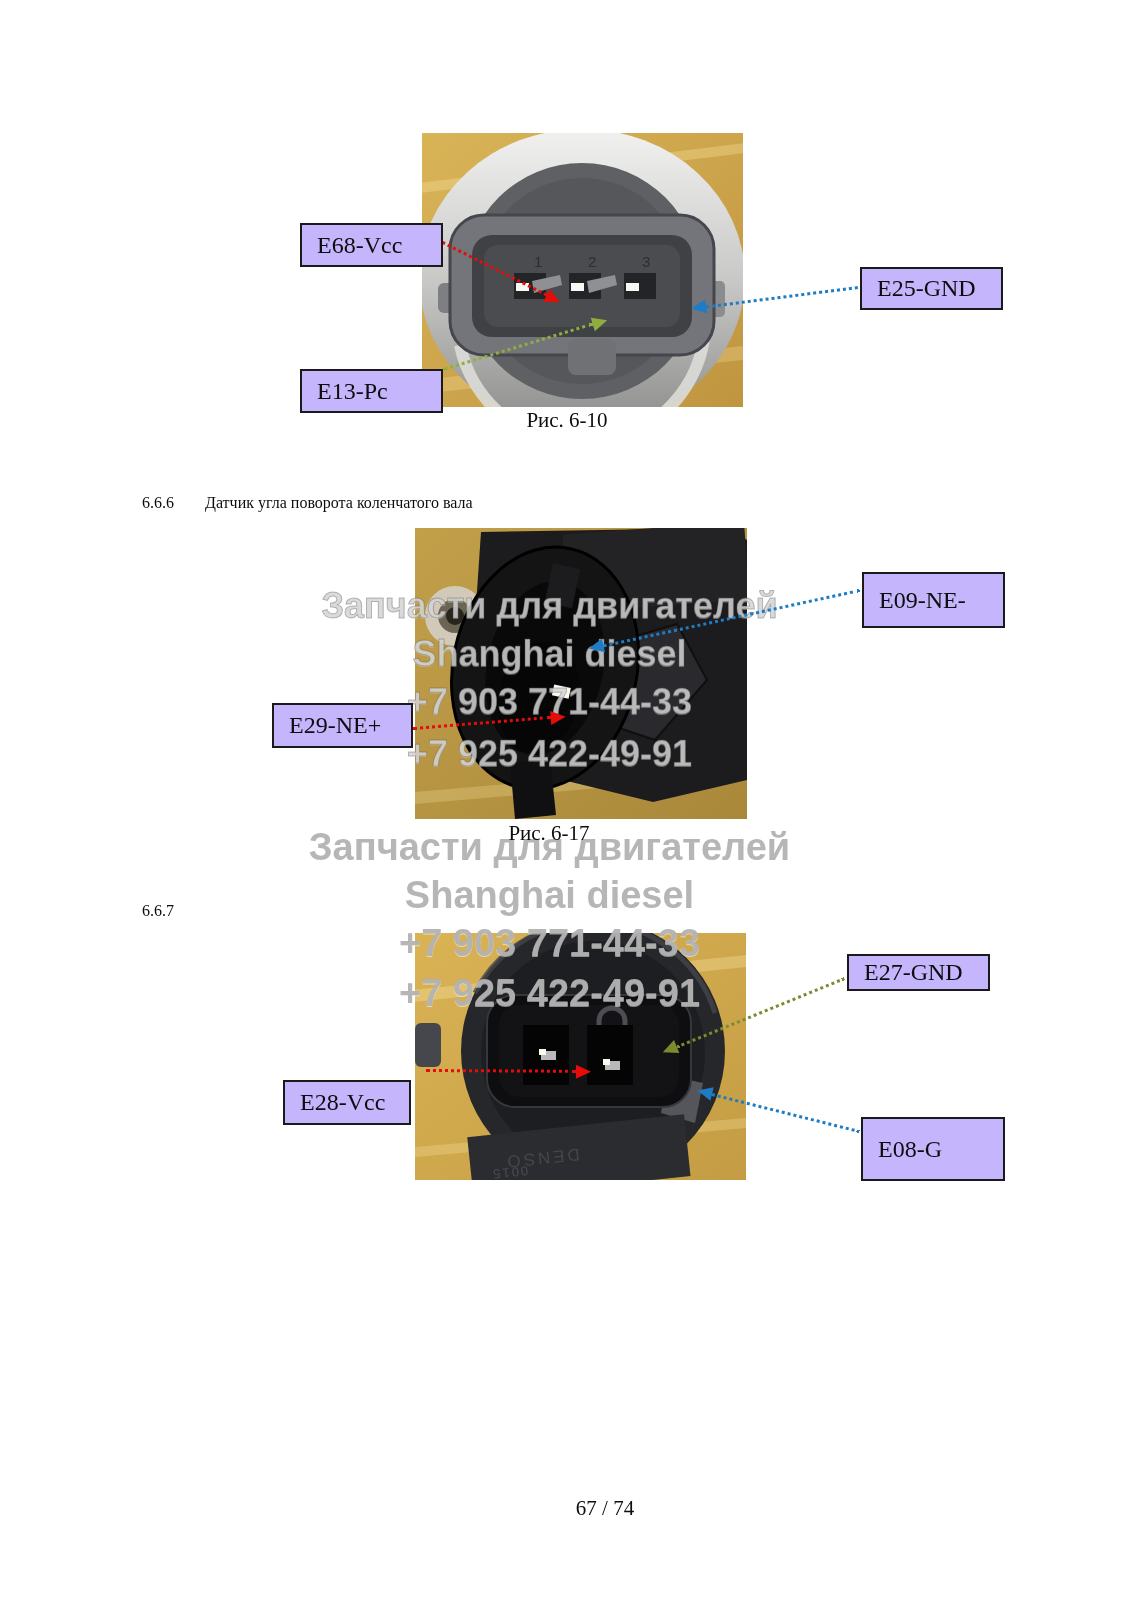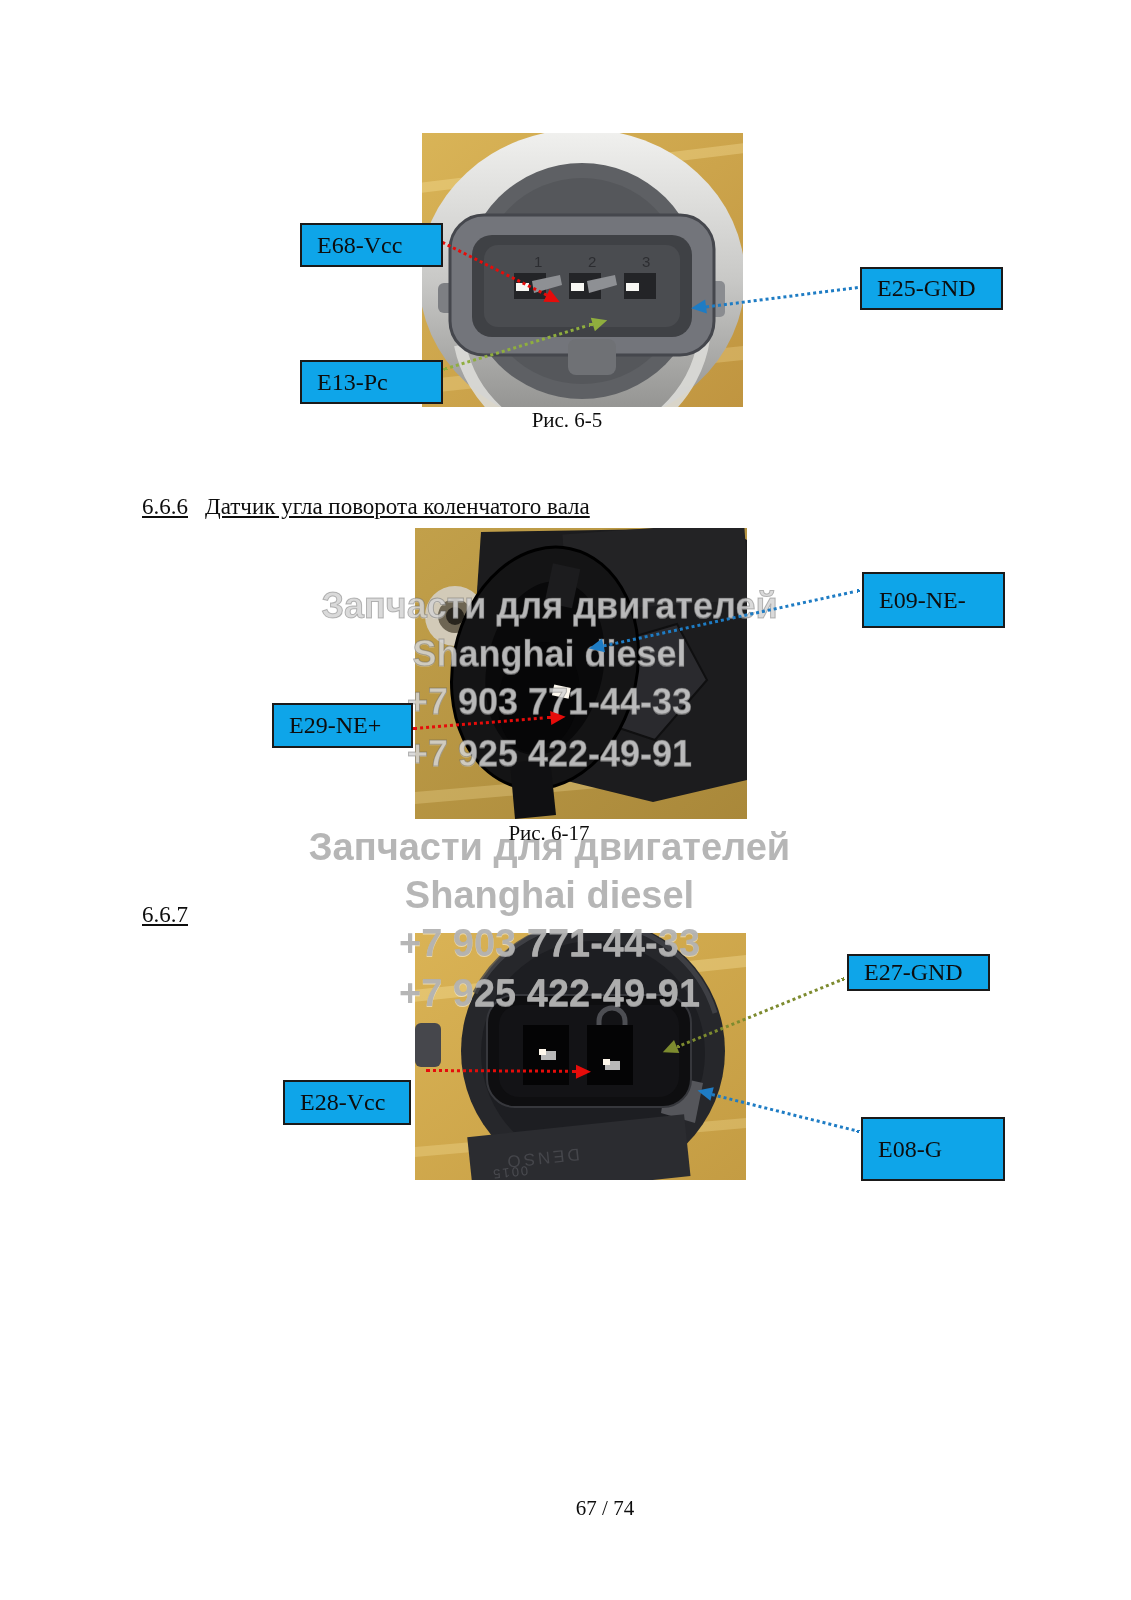--- a/index.html
+++ b/index.html
@@ -1,21 +1,21 @@
 <!DOCTYPE html>
 <html><head>
 <meta charset="utf-8">
 <style>
   html,body{margin:0;padding:0;background:#ffffff;}
   .page{position:relative;width:1131px;height:1600px;background:#ffffff;overflow:hidden;
         font-family:"Liberation Serif", serif;color:#111;}
   .photo{position:absolute;z-index:1;display:block;}
   .caption{position:absolute;z-index:5;font-size:21px;text-align:center;color:#0d0d0d;}
-  .heading{position:absolute;z-index:5;font-size:23px;color:#0d0d0d;white-space:nowrap;text-decoration:underline;}
-  .labelbox{position:absolute;z-index:5;background:#0ea5e9;border:2px solid #1a1a1a;
+  .heading{position:absolute;z-index:5;font-size:16px;color:#0d0d0d;white-space:nowrap;}
+  .labelbox{position:absolute;z-index:5;background:#c4b5fd;border:2px solid #1a1a1a;
             box-sizing:border-box;display:flex;align-items:center;padding-left:15px;
             font-size:24px;color:#0d0d0d;}
   .arrow{position:absolute;z-index:3;height:0;border-top:3px dotted var(--c,#333);
          transform-origin:0 0;}
   .arrow .head{position:absolute;right:-15px;top:-8px;width:0;height:0;
          border-top:7px solid transparent;border-bottom:7px solid transparent;
          border-left:15px solid var(--c,#333);}
   .wm{position:absolute;left:-16px;width:1131px;text-align:center;z-index:2;
       font-family:"Liberation Sans", sans-serif;font-weight:bold;white-space:nowrap;}
   .wmA{font-size:36px;color:rgba(208,208,208,0.78);
@@ -62,26 +62,26 @@
       <rect x="147" y="140" width="32" height="26" fill="#232427"></rect>
       <rect x="202" y="140" width="32" height="26" fill="#232427"></rect>
       <rect x="94" y="150" width="13" height="8" fill="#f7f7f3"></rect>
       <rect x="149" y="150" width="13" height="8" fill="#f7f7f3"></rect>
       <rect x="204" y="150" width="13" height="8" fill="#f7f7f3"></rect>
       <polygon points="110,148 138,142 140,152 112,160" fill="#8e9094"></polygon>
       <polygon points="165,148 193,142 195,152 167,160" fill="#8e9094"></polygon>
     </g>
     <rect x="146" y="206" width="48" height="36" rx="8" fill="#6f7175"></rect>
   </svg>
-  <div class="caption" style="left:407px;top:408px;width:320px">Рис. 6-5</div>
+  <div class="caption" style="left:407px;top:408px;width:320px">Рис. 6-10</div>
 
   <div class="labelbox" style="left:300px;top:223px;width:143px;height:44px">
     <span>E68-Vcc</span>
   </div>
-  <div class="labelbox" style="left:300px;top:360px;width:143px;height:44px">
+  <div class="labelbox" style="left:300px;top:369px;width:143px;height:44px">
     <span>E13-Pc</span>
   </div>
   <div class="labelbox" style="left:860px;top:267px;width:143px;height:43px">
     <span>E25-GND</span>
   </div>
 
   <div class="arrow" style="left: 443px; top: 241px; width: 117px; transform: rotate(26.8deg); --c: #e60c0a;">
       <i class="head"></i>
     </div>
   <div class="arrow" style="left: 443px; top: 368px; width: 156px; transform: rotate(-16.9deg); --c: #8fae3e;">

